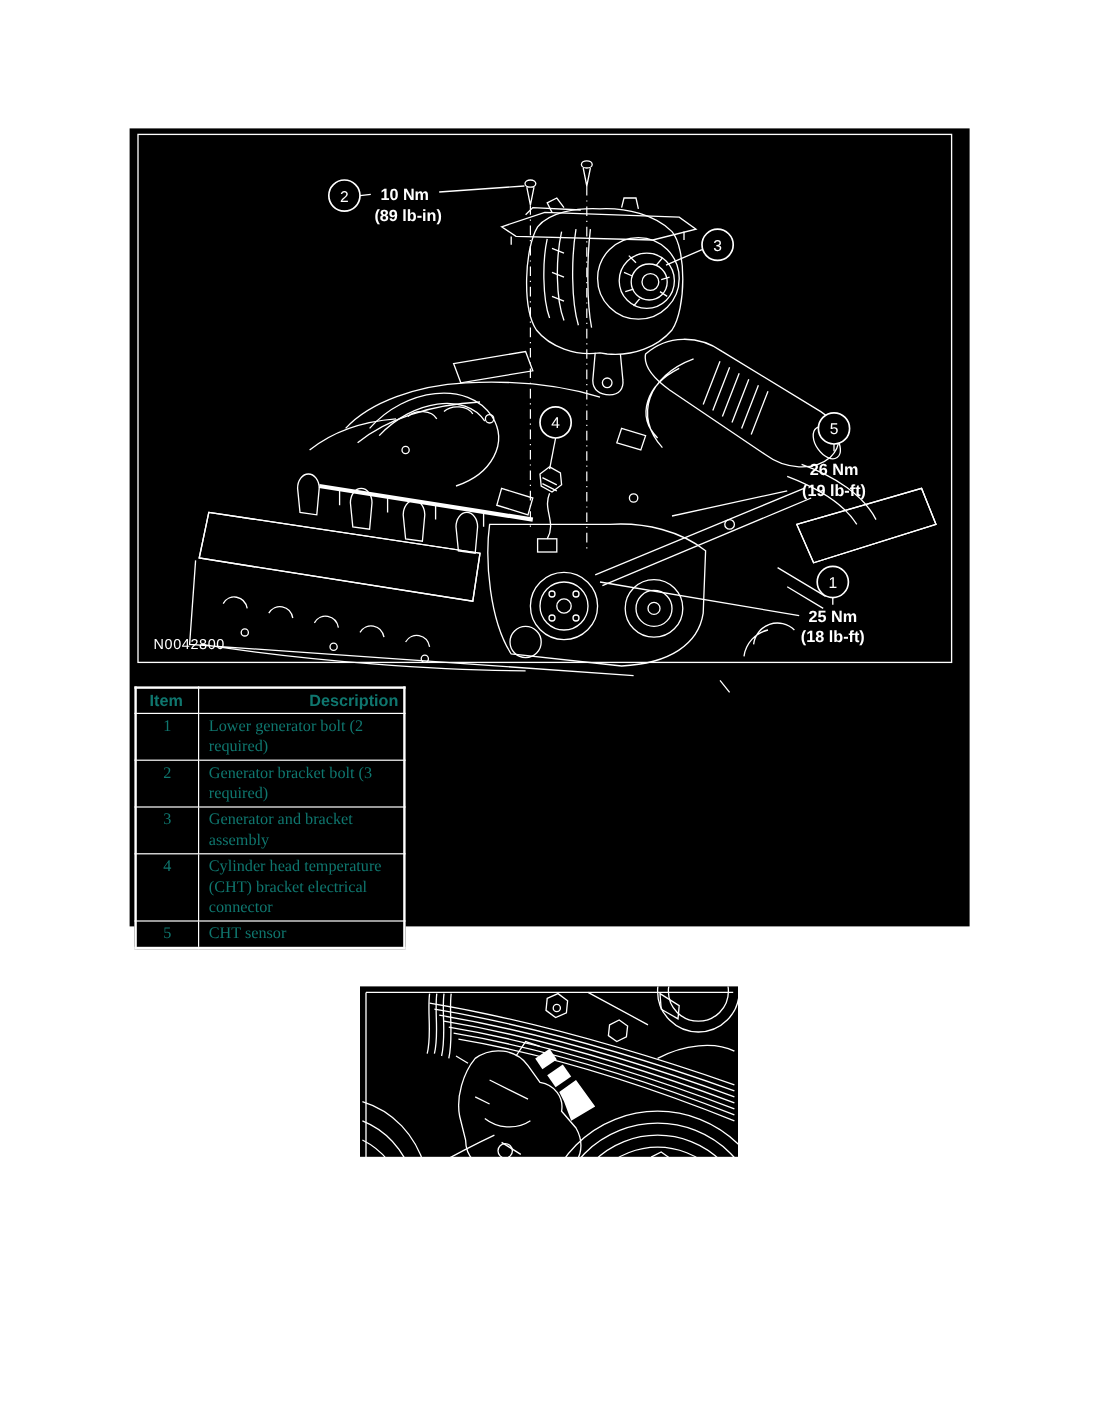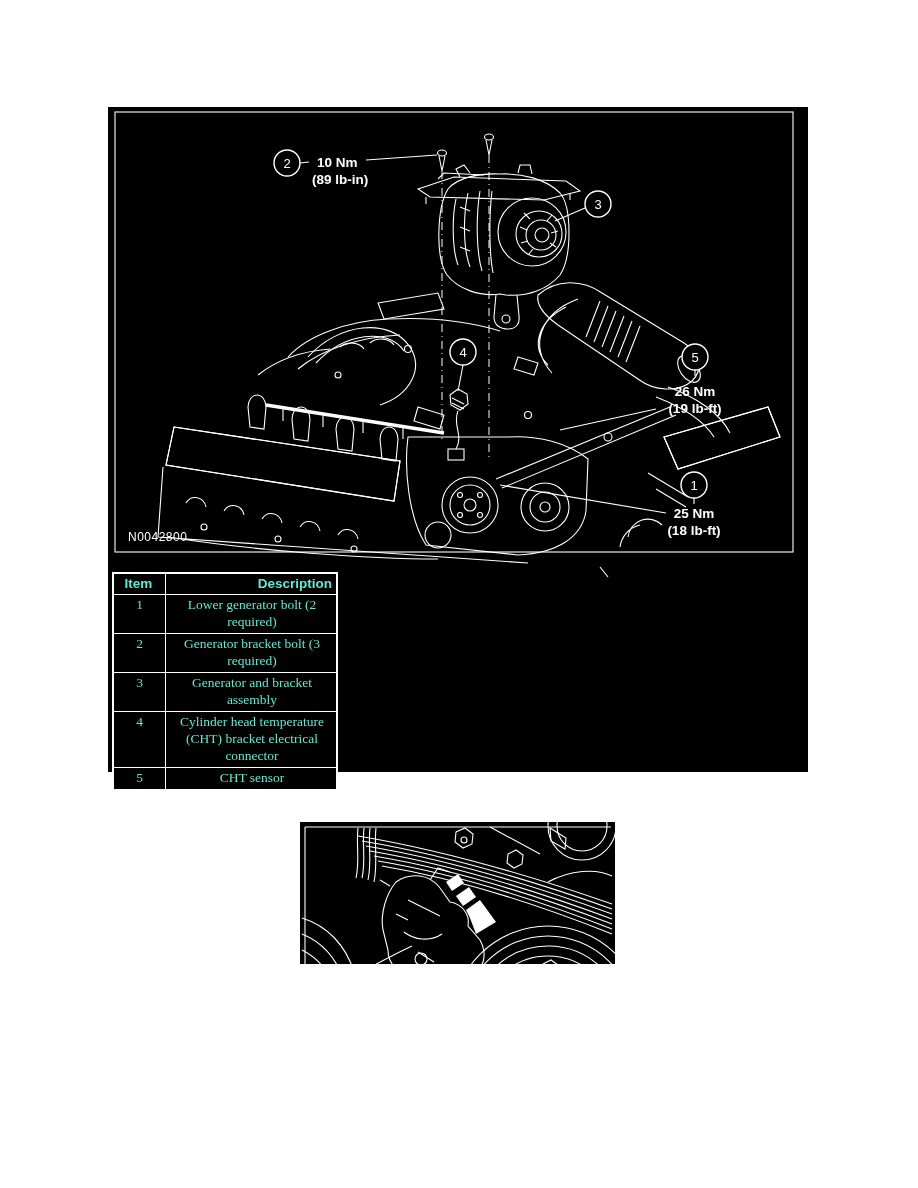--- a/index.html
+++ b/index.html
@@ -10,27 +10,27 @@
   svg{display:block;}
   .art path,.art rect,.art circle,.art ellipse,.art polyline,.art polygon,.art line{fill:none;stroke:#fff;stroke-width:1.1;}
   .art .fill-w{fill:#fff;stroke:none;}
   .art .thick{stroke-width:3.5;}
   .art .dashdot{stroke-dasharray:8 4 1 4;stroke-width:1;}
   .t-torque{font:bold 13.5px "Liberation Sans",sans-serif;fill:#fff;stroke:none;}
   .t-num{font:13px "Liberation Sans",sans-serif;fill:#fff;stroke:none;}
   .t-code{font:12px "Liberation Sans",sans-serif;fill:#fff;stroke:none;letter-spacing:.5px;}
   .callout circle{fill:#000;stroke:#fff;stroke-width:1.4;}
   
-  .legend{position:absolute;left:4px;top:465px;width:226px;border-collapse:collapse;table-layout:fixed;color:#5eead4;background:#000;border:2px solid #fff;}
+  .legend{position:absolute;left:4px;top:465px;width:226px;border-collapse:collapse;table-layout:fixed;color:#0f766e;background:#000;border:2px solid #fff;}
   .legend th,.legend td{border:1px solid #fff;vertical-align:top;}
   .legend th{font:bold 13.5px "Liberation Sans",sans-serif;padding:2px 4px 3px 6px;text-align:right;}
   .legend th.col-item{width:45px;text-align:center;padding-left:2px;}
   .legend td{font:13.5px "Liberation Serif",serif;line-height:17px;}
   .legend td.item{text-align:center;padding-top:1px;}
-  .legend td.desc{padding:1px 6px 3px 8px;text-align:center;}
+  .legend td.desc{padding:1px 6px 3px 8px;}
 </style>
 </head>
 <body>
 
 <div class="page">
 
   <div class="panel" id="panel-generator">
     <svg class="art" width="700" height="665" viewBox="0 0 700 665">
       <defs>
         <pattern id="hatch1" patternUnits="userSpaceOnUse" width="4.5" height="4.5" patternTransform="rotate(40)">

